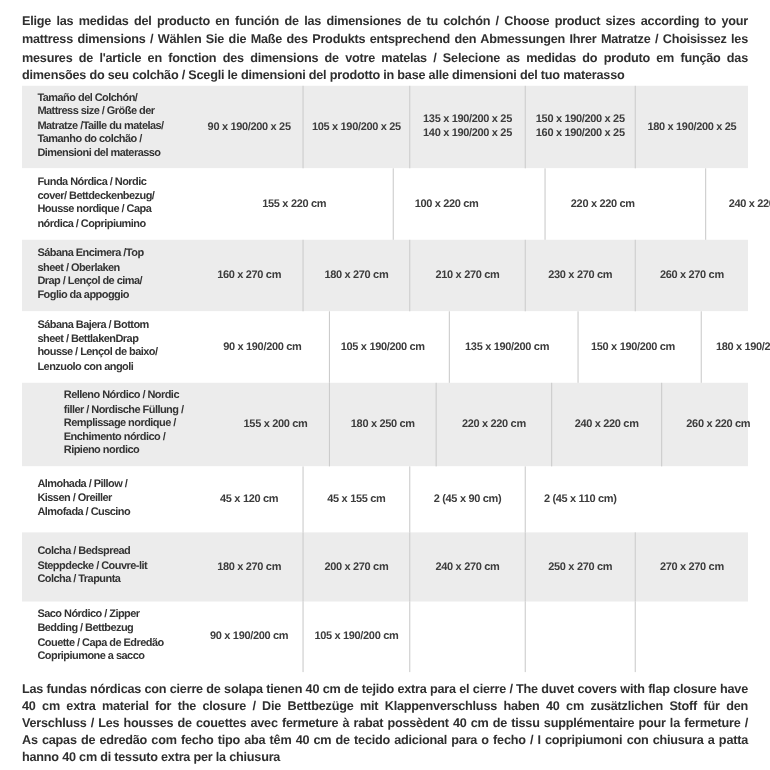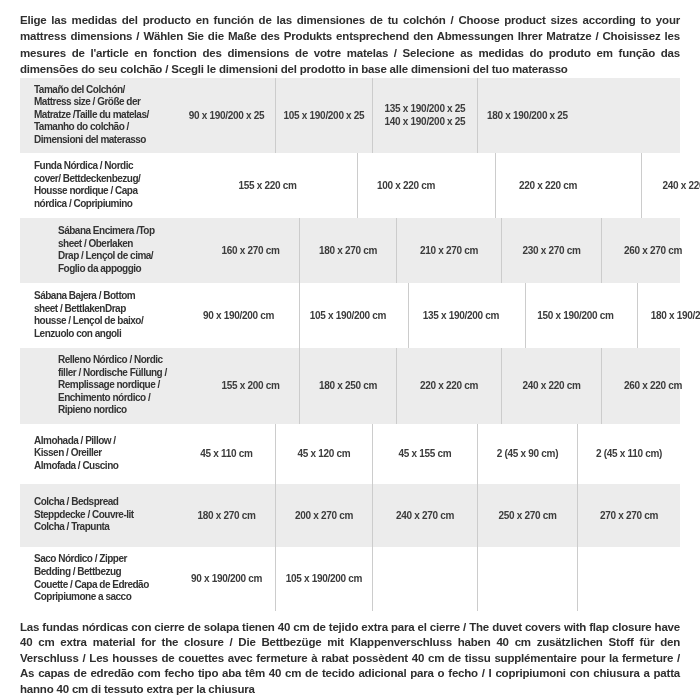--- a/index.html
+++ b/index.html
@@ -26,21 +26,21 @@
     width:660px;
   }
   .row{
     display:grid;
     grid-template-columns:158px 97px 97px 105px 100px 103px;
   }
   .row:nth-child(odd){background:#ececec;}
   .row:nth-child(even){background:#ffffff;}
   .row:nth-child(1){min-height:66px;}
   .row:nth-child(2){min-height:65px;gap:41px;}
-  .row:nth-child(3){min-height:65px;padding-left:24px;}
+  .row:nth-child(3){min-height:65px;}
   .row:nth-child(4){min-height:65px;gap:12px;}
   .row:nth-child(5){min-height:76px;padding-left:24px;}
   .row:nth-child(6){min-height:60px;}
   .row:nth-child(7){min-height:63px;}
   .row:nth-child(8){min-height:64px;}
   .cell{
     display:flex;
     align-items:center;
     box-sizing:border-box;
   }
@@ -91,20 +91,22 @@
     <div class="row">
       <div class="cell label">Tamaño del Colchón/
 Mattress size / Größe der
 Matratze /Taille du matelas/
 Tamanho do colchão /
 Dimensioni del materasso</div>
       <div class="cell value">90 x 190/200 x 25</div>
       <div class="cell value">105 x 190/200 x 25</div>
       <div class="cell value">135 x 190/200 x 25
 140 x 190/200 x 25</div>
+      <div class="cell value">150 x 190/200 x 25
+160 x 190/200 x 25</div>
       <div class="cell value">180 x 190/200 x 25</div>
     </div>
 
     <div class="row">
       <div class="cell label">Funda Nórdica /  Nordic
 cover/ Bettdeckenbezug/
 Housse nordique / Capa
 nórdica / Copripiumino</div>
       <div class="cell value">155 x 220 cm</div>
       <div class="cell value">100 x 220 cm</div>
@@ -147,21 +149,20 @@
       <div class="cell value">180 x 250 cm</div>
       <div class="cell value">220 x 220 cm</div>
       <div class="cell value">240 x 220 cm</div>
       <div class="cell value">260 x 220 cm</div>
     </div>
 
     <div class="row">
       <div class="cell label">Almohada  / Pillow /
 Kissen / Oreiller
 Almofada / Cuscino</div>
-      <div class="cell value">45 x 110 cm</div>
       <div class="cell value">45 x 120 cm</div>
       <div class="cell value">45 x 155 cm</div>
       <div class="cell value">2 (45 x 90 cm)</div>
       <div class="cell value">2 (45 x 110 cm)</div>
     </div>
 
     <div class="row">
       <div class="cell label">Colcha / Bedspread
 Steppdecke / Couvre-lit
 Colcha / Trapunta</div>

